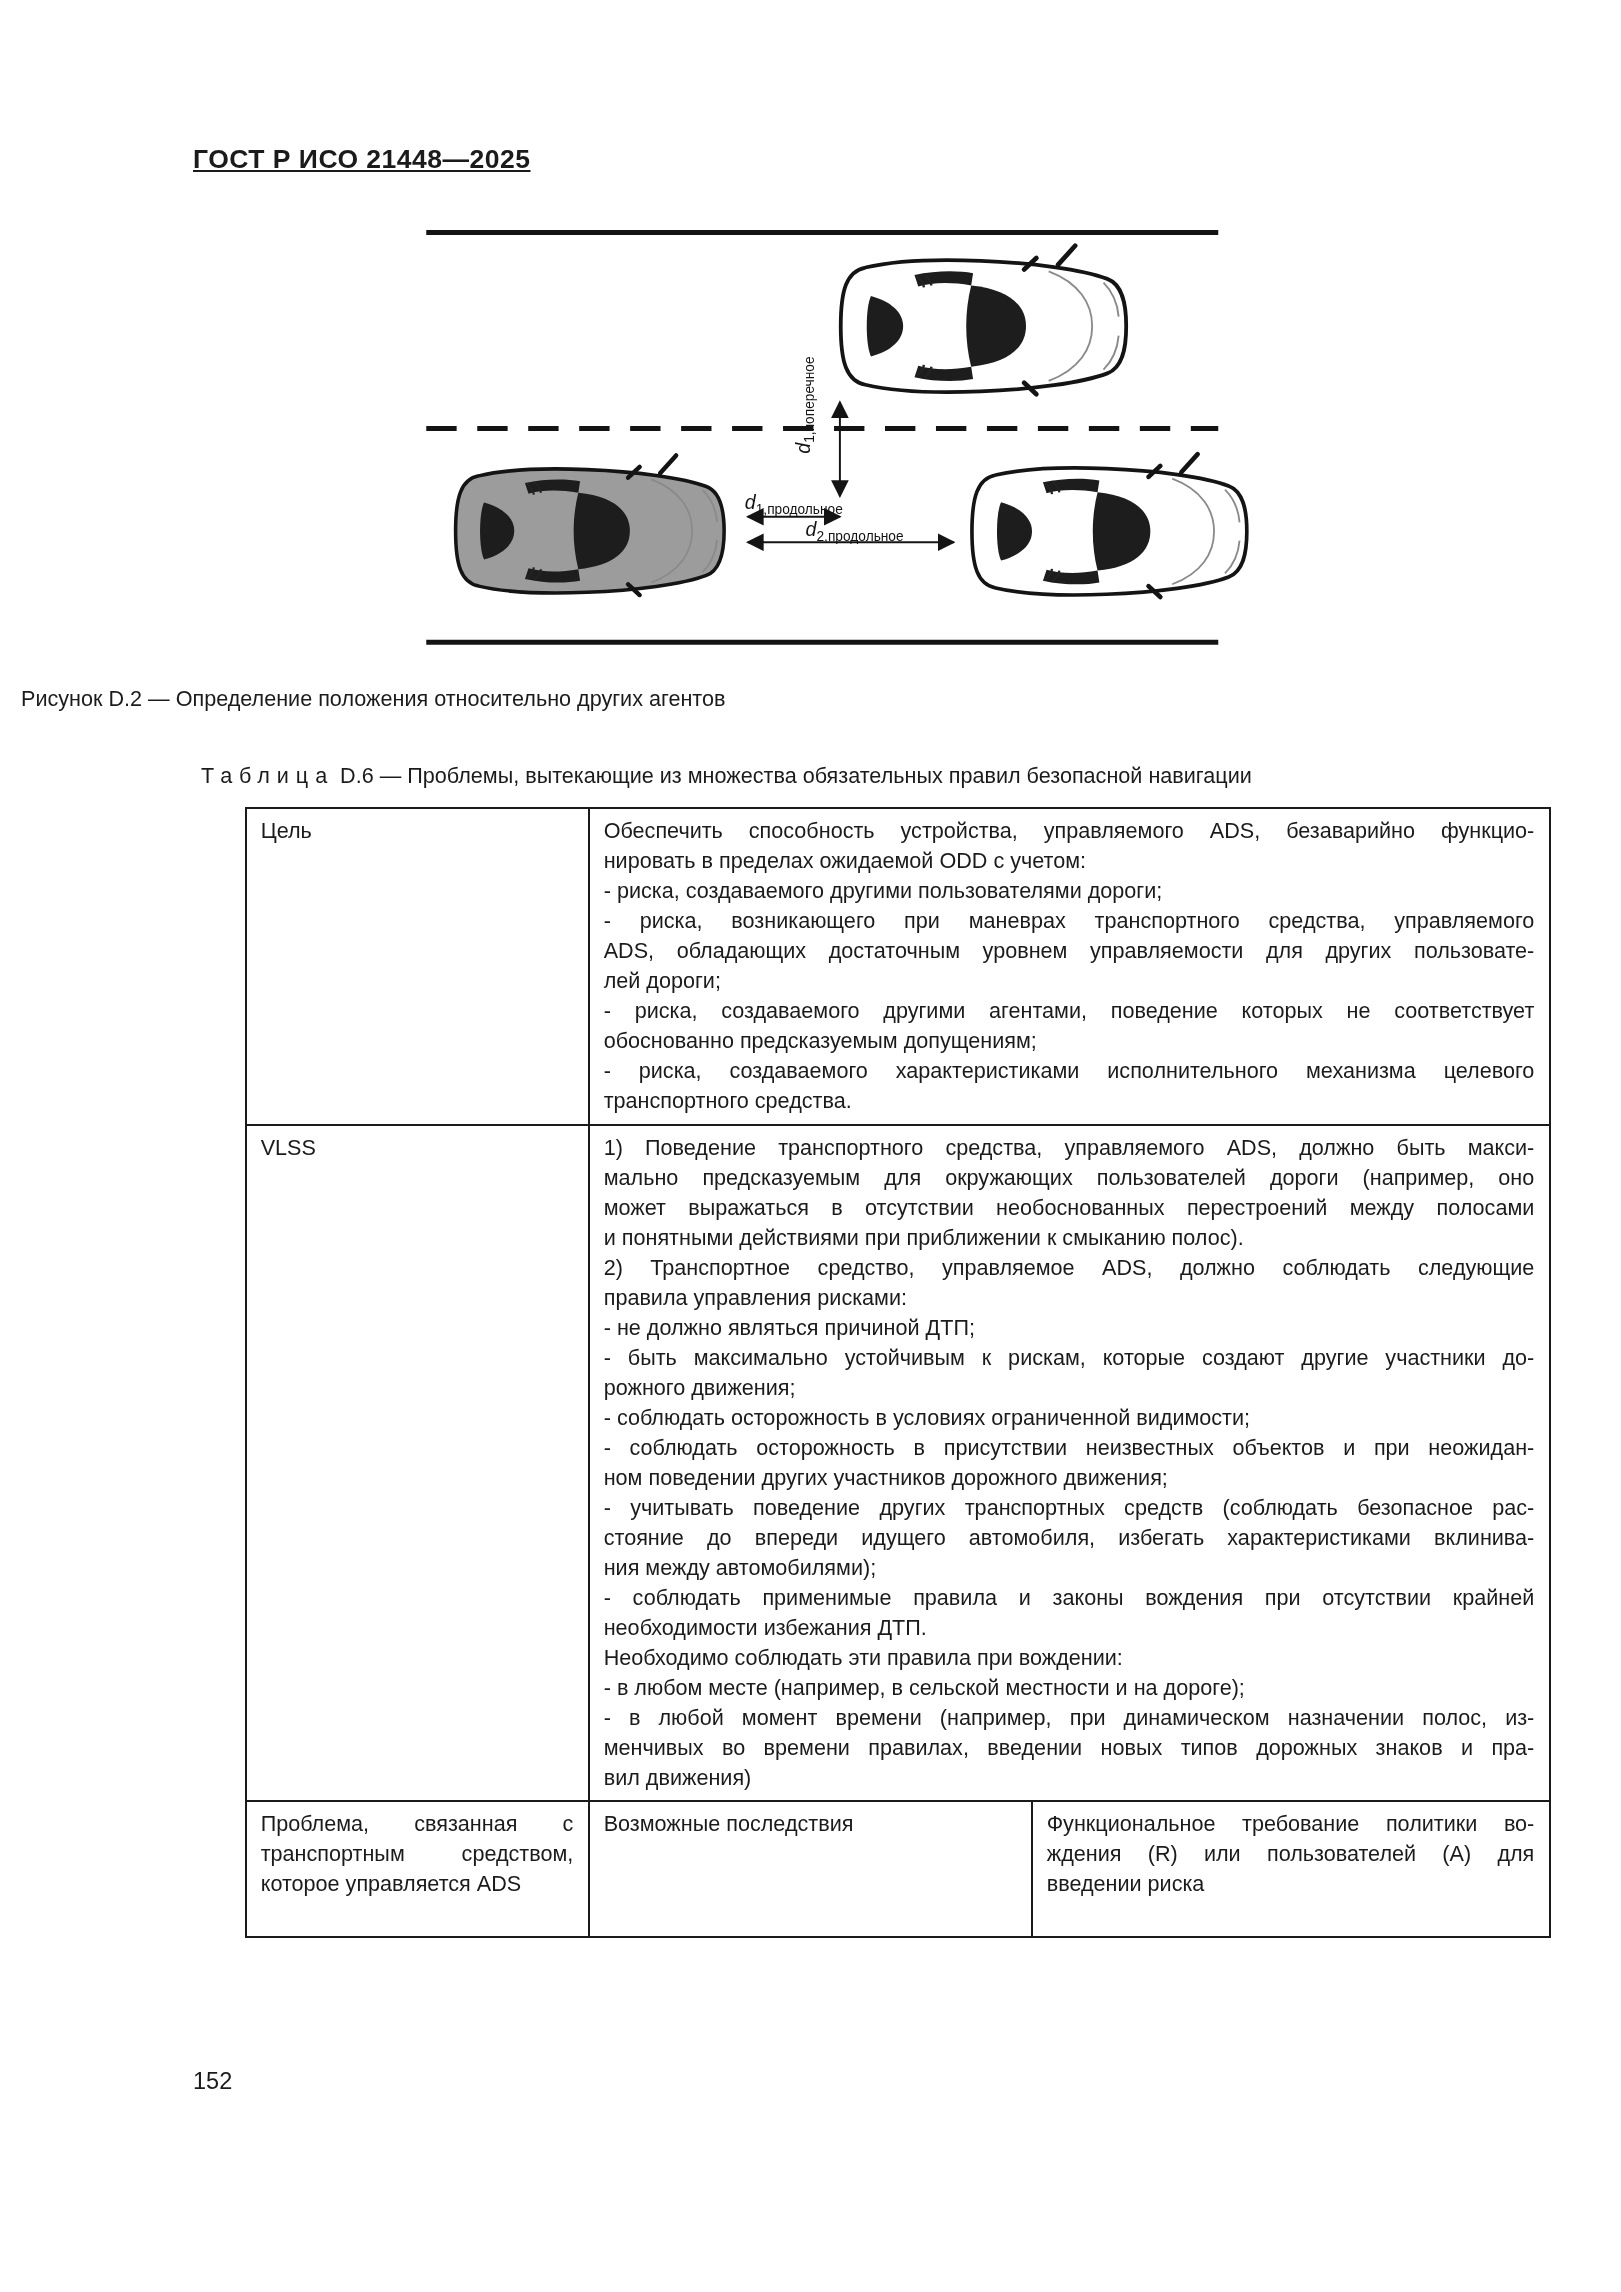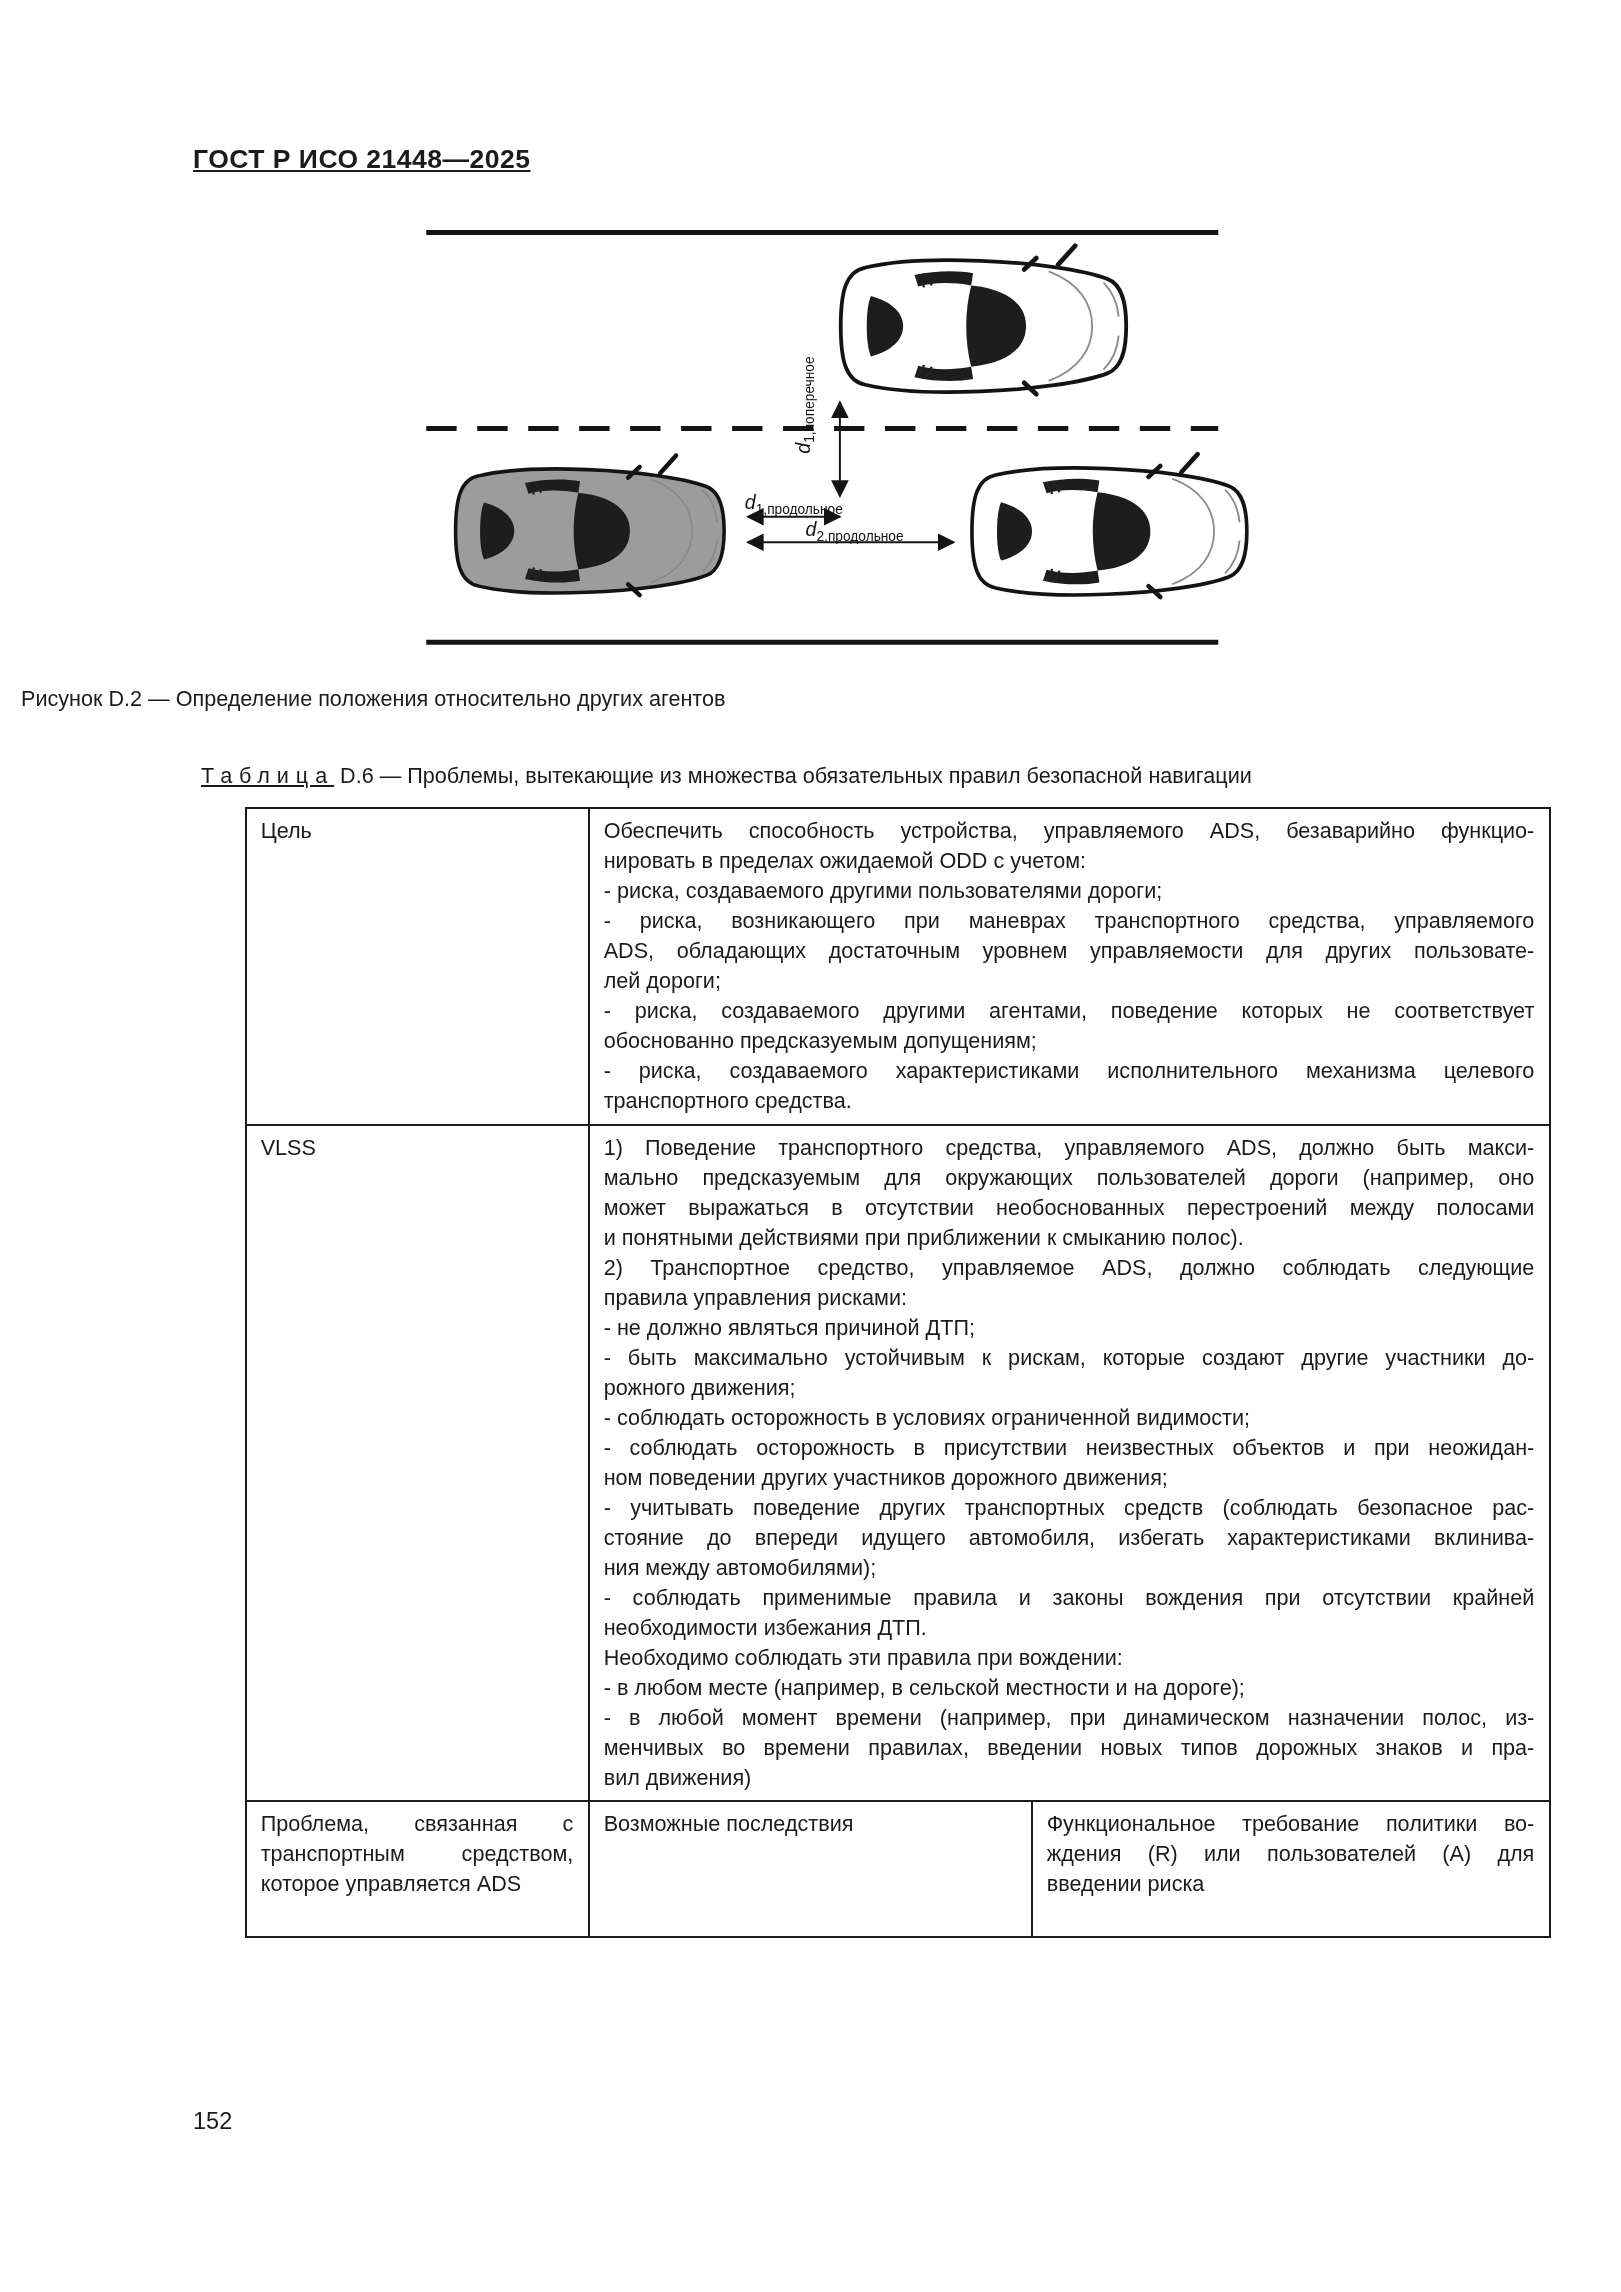--- a/index.html
+++ b/index.html
@@ -16,35 +16,35 @@
   }
   .figure-wrap { position: absolute; left: 291px; top: 206px; width: 1039px; height: 451px; }
   .fig-caption {
     position: absolute; left: 0; top: 686px; width: 1621px;
     text-align: left; font-size: 21.6px; padding-left: 21px;
   }
   .tbl-title {
     position: absolute; left: 201px; top: 763px; width: 1306px;
     font-size: 21.6px;
   }
-  .tbl-title .sp { letter-spacing: 0.32em; text-decoration: underline; }
+  .tbl-title .sp { letter-spacing: 0.32em; }
   table.std {
     position: absolute; left: 201px; top: 807px; width: 1306px;
     border-collapse: collapse; table-layout: fixed;
     font-size: 21.6px;
     margin-left: 44px;
   }
   table.std td {
     border: 2px solid #1b1b1b;
     vertical-align: top;
     padding: 6.9px 14.7px 7.8px 13.7px;
   }
   .ln { line-height: 30px; text-align: justify; }
   .ln.j { text-align-last: justify; }
-  .page-num { position: absolute; left: 193px; top: 2068px; font-size: 23.5px; margin-top: 40px; }
+  .page-num { position: absolute; left: 193px; top: 2068px; font-size: 23.5px; }
 
   
   symbol { overflow: visible; }
   .cbody { fill: var(--body, #ffffff); stroke: #141414; stroke-width: 4px; }
   .glass { fill: #1d1d1d; stroke: none; }
   .cline { stroke: #141414; stroke-width: 5px; fill: none; stroke-linecap: round; }
   .cdetail { stroke: #8a8a8a; stroke-width: 2px; fill: none; }
   .cvent { stroke: #222; stroke-width: 2.5px; fill: none; }
   .white { --body: #ffffff; }
   .gray  { --body: #9c9c9c; }

